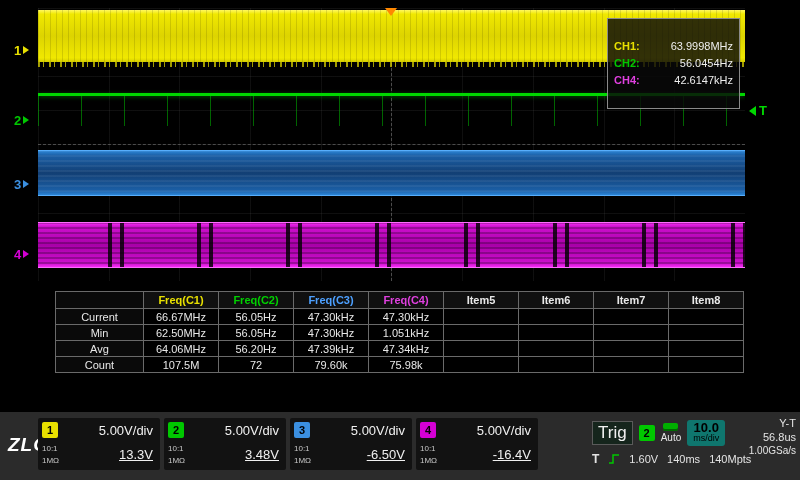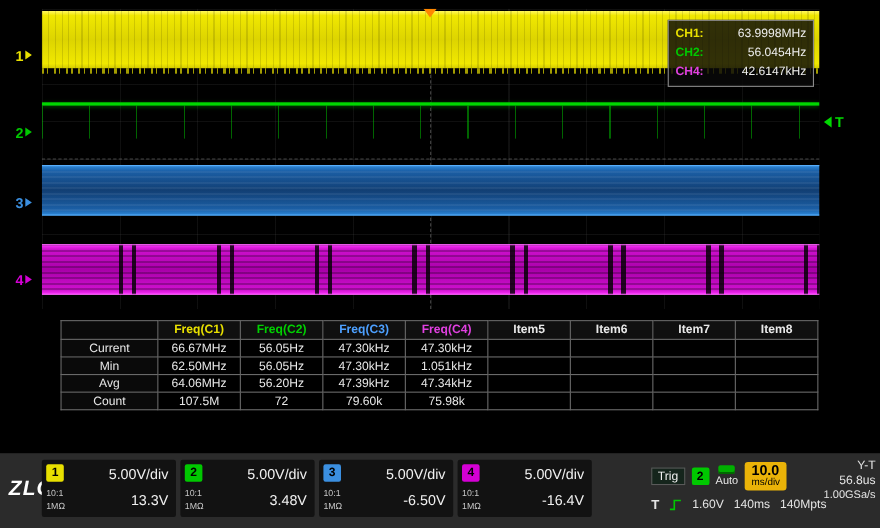--- a/index.html
+++ b/index.html
@@ -37,21 +37,21 @@
       repeating-linear-gradient(90deg, transparent 0 70px, rgba(0,0,0,.82) 70px 74px, transparent 74px 82px, rgba(0,0,0,.82) 82px 86px, transparent 86px 89px),
       repeating-linear-gradient(180deg, rgba(0,0,0,.25) 0 2px, transparent 2px 5px),
       linear-gradient(180deg,#ff35ff 0%,#cf10cf 10%,#a800a8 50%,#cf10cf 90%,#ff35ff 100%);
     box-shadow:inset 0 1px 0 #ff6cff, inset 0 -1px 0 #ff6cff;}
 
   .trig-top{position:absolute;left:347px;top:0;width:0;height:0;
     border-left:6px solid transparent;border-right:6px solid transparent;border-top:8px solid #ff8800;}
 
   
   .overlay{position:absolute;left:569px;top:10px;width:131px;background:rgba(8,8,8,.82);
-    border:1px solid #8a8a8a;font-size:11px;padding:4px 0;z-index:5;}
+    border:1px solid #8a8a8a;font-size:11px;padding:19px 0;z-index:5;}
   .overlay .orow{display:flex;justify-content:space-between;padding:1px 6px;line-height:15px;}
   .overlay .lab{font-weight:bold;}
   .overlay .val{color:#eee;}
   .ol1{color:#e8e000}.ol2{color:#00c800}.ol3{color:#4da0ff}.ol4{color:#e040e0}
 
   
   .chmark{position:absolute;left:14px;display:flex;align-items:center;gap:2px;font-size:13px;font-weight:bold;height:14px;}
   .chmark .tri{width:0;height:0;border-top:4px solid transparent;border-bottom:4px solid transparent;border-left:6px solid;}
   .c1m{color:#e8e000}.c2m{color:#00c800}.c3m{color:#3b8fe0}.c4m{color:#d400d4}
   .tlevel{position:absolute;left:749px;top:103px;display:flex;align-items:center;gap:3px;color:#00d800;font-weight:bold;font-size:13px;}
@@ -72,30 +72,30 @@
   .cb1{left:38px}.cb2{left:164px}.cb3{left:290px}.cb4{left:416px}
   .numbox{display:flex;align-items:center;justify-content:center;width:16px;height:16px;
     font-size:11px;font-weight:bold;color:#000;border-radius:2px;}
   .chbox .numbox{position:absolute;left:4px;top:4px;}
   .bg1{background:#e8e000}.bg2{background:#00c800}.bg3{background:#3b8fe0}.bg4{background:#d400d4}
   .fg1{color:#e8e000}.fg2{color:#00c800}.fg3{color:#3b8fe0}.fg4{color:#d400d4}
   .coup{position:absolute;left:25px;top:8px;width:12px;}
   .coup .l1{height:2px;background:currentColor;margin-bottom:2px;}
   .coup .l2{height:0;border-top:2px dotted;}
   .scale{position:absolute;right:7px;top:5px;font-size:13px;color:#f0f0f0;}
-  .offset{position:absolute;right:7px;top:29px;font-size:13px;color:#f0f0f0;}
+  .offset{position:absolute;right:7px;top:29px;font-size:13px;color:#f0f0f0;text-decoration:underline;}
   .probe{position:absolute;left:4px;top:26px;font-size:8px;color:#c8c8c8;line-height:9px;}
   .imped{position:absolute;left:4px;top:38px;font-size:8px;color:#c8c8c8;}
 
   .trigrow1{position:absolute;left:592px;top:420px;display:flex;align-items:center;gap:6px;}
-  .triglabel{border:1px solid #5a5a5a;background:#15251c;padding:1px 5px;font-size:11px;color:#f0f0f0;}
+  .triglabel{border:1px solid #5a5a5a;background:#15251c;padding:1px 5px;font-size:17px;color:#f0f0f0;}
   .autostack{display:flex;flex-direction:column;align-items:center;gap:1px;}
   .autoicon{width:15px;height:8px;background:#00b000;border-radius:2px;box-shadow:inset 0 -2px 0 rgba(0,0,0,.4);}
   .autolabel{font-size:10px;color:#e8e8e8;}
-  .tbbox{background:#eab308;border-radius:3px;color:#000;text-align:left;padding:2px 6px;line-height:11px;cursor:default;}
+  .tbbox{background:#0f766e;border-radius:3px;color:#000;text-align:center;padding:2px 6px;line-height:11px;cursor:default;}
   .tbval{font-size:13px;font-weight:bold;display:block;}
   .tbunit{font-size:9px;display:block;}
   .trigrow2{position:absolute;left:592px;top:452px;display:flex;align-items:center;gap:9px;font-size:11px;color:#e4e4e4;}
   .t-label{font-size:12px;font-weight:bold;}
   .rightstack{position:absolute;left:738px;top:416px;width:58px;text-align:right;font-size:11px;color:#e4e4e4;line-height:14px;}
   .rightstack .sr{font-size:10px;}
 
   .watermark{position:absolute;right:5px;bottom:2px;font-size:15px;font-weight:bold;z-index:9;
     color:rgba(165,205,175,.95);letter-spacing:.5px;}
 </style>

